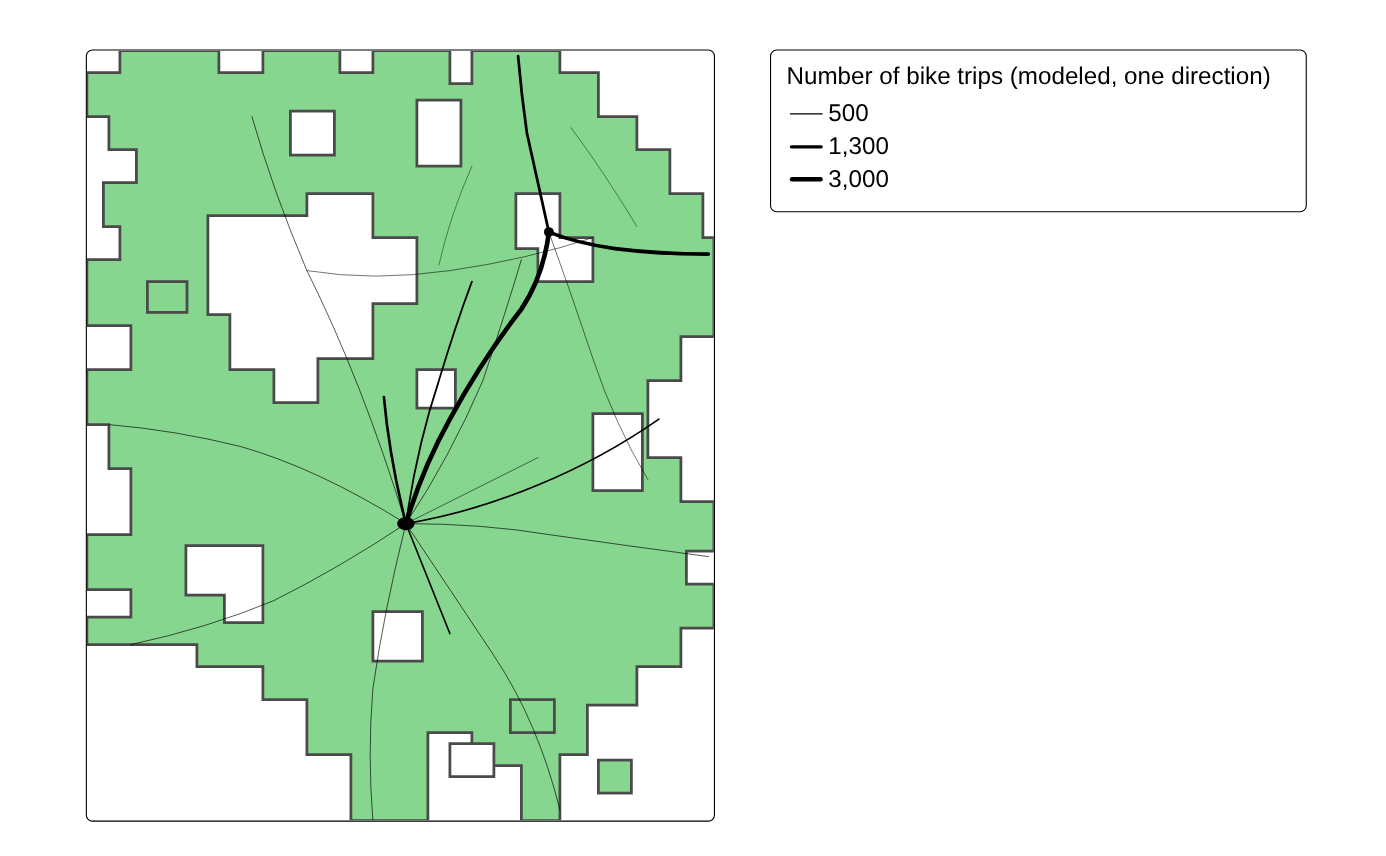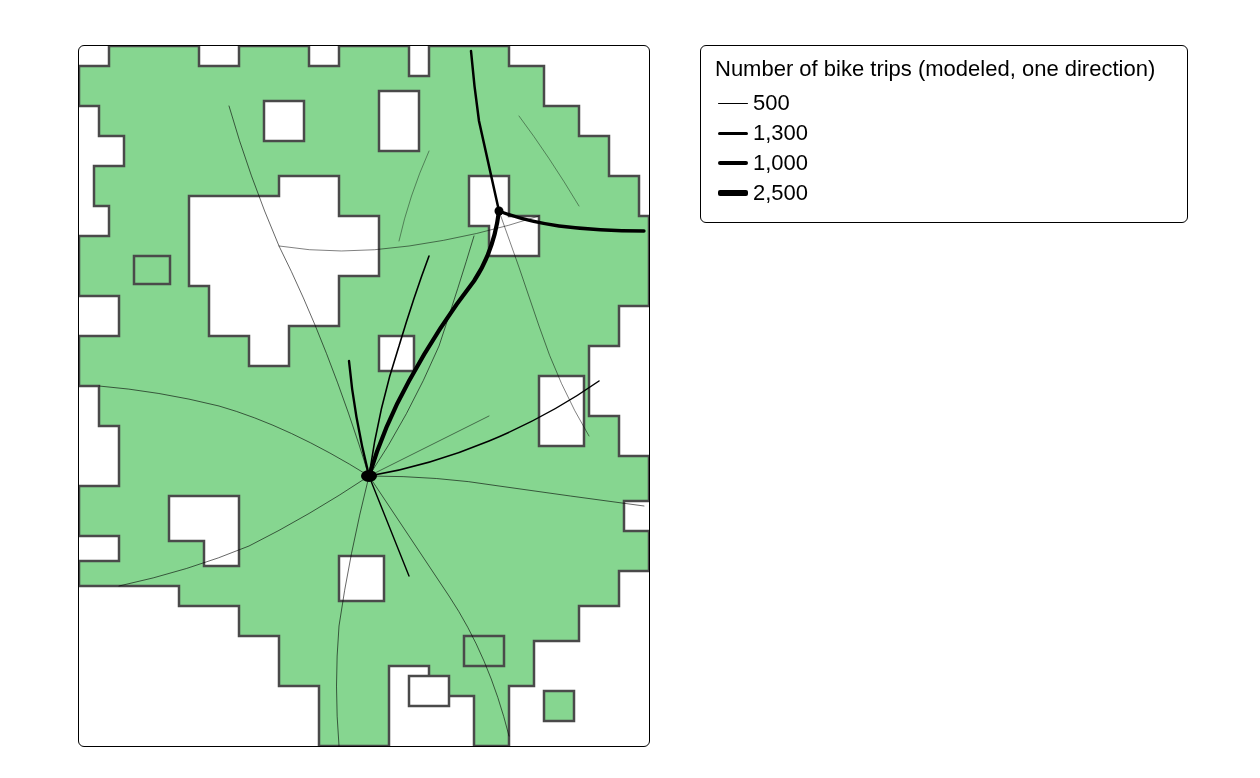--- a/index.html
+++ b/index.html
@@ -156,22 +156,16 @@
       <div class="legend-row">
         <div class="legend-swatch">
           <div class="legend-swatch-line" style="height: 3px;"></div>
         </div>
         <div class="legend-label">1,300</div>
       </div>
       <div class="legend-row">
         <div class="legend-swatch">
           <div class="legend-swatch-line" style="height: 4.2px;"></div>
         </div>
-        <div class="legend-label">1,000</div>
-      </div>
-      <div class="legend-row">
-        <div class="legend-swatch">
-          <div class="legend-swatch-line" style="height: 5.4px;"></div>
-        </div>
-        <div class="legend-label">2,500</div>
+        <div class="legend-label">3,000</div>
       </div>
     </div>
 </div>
 
 </body></html>

